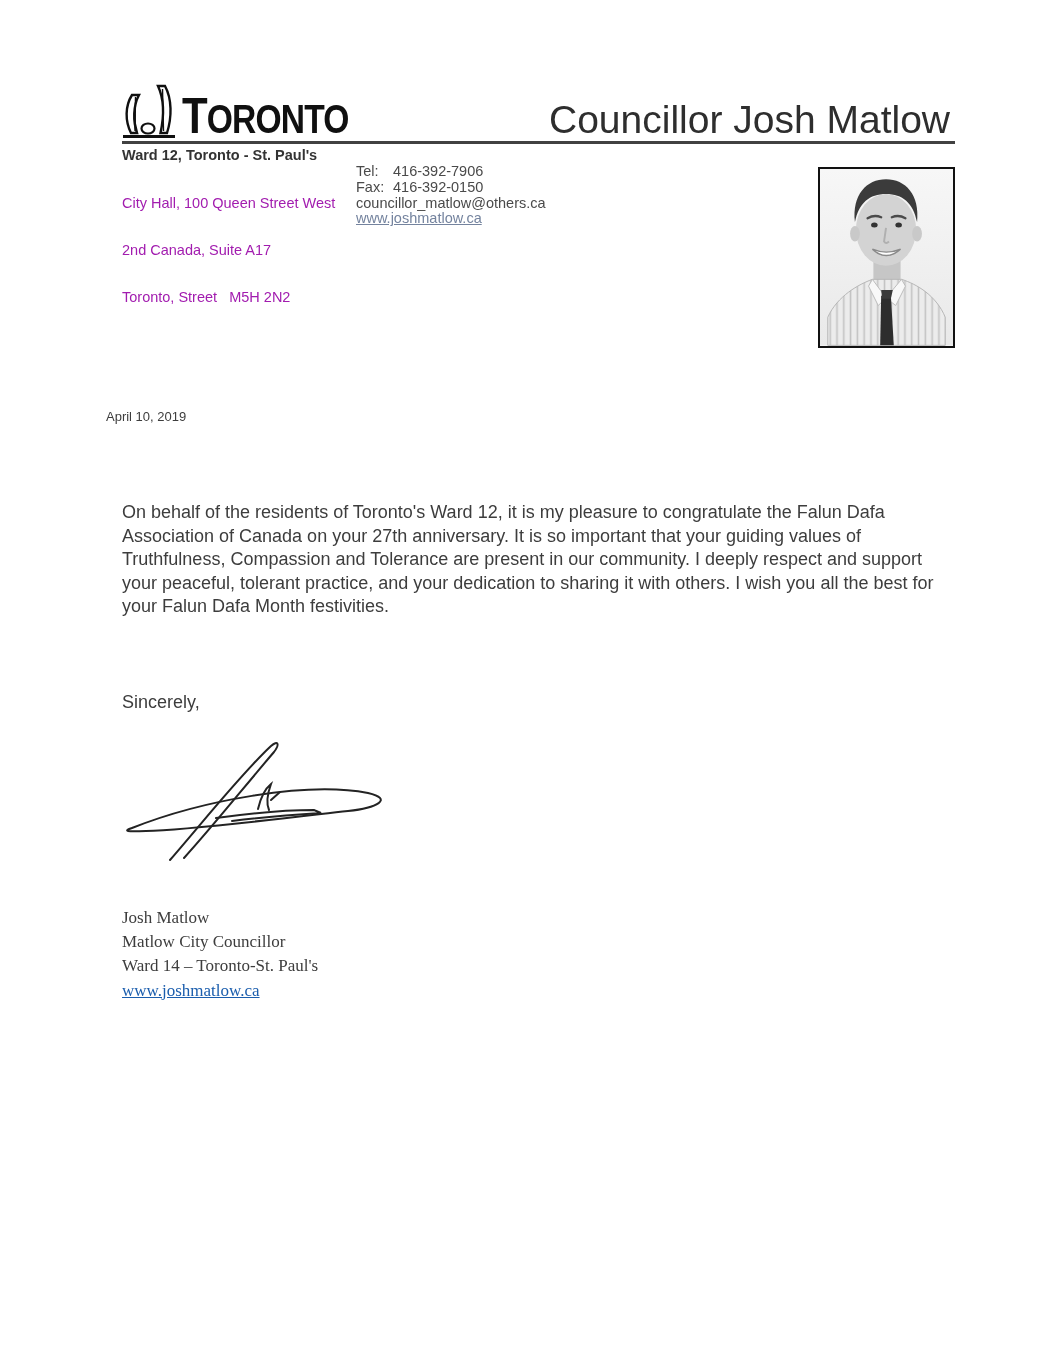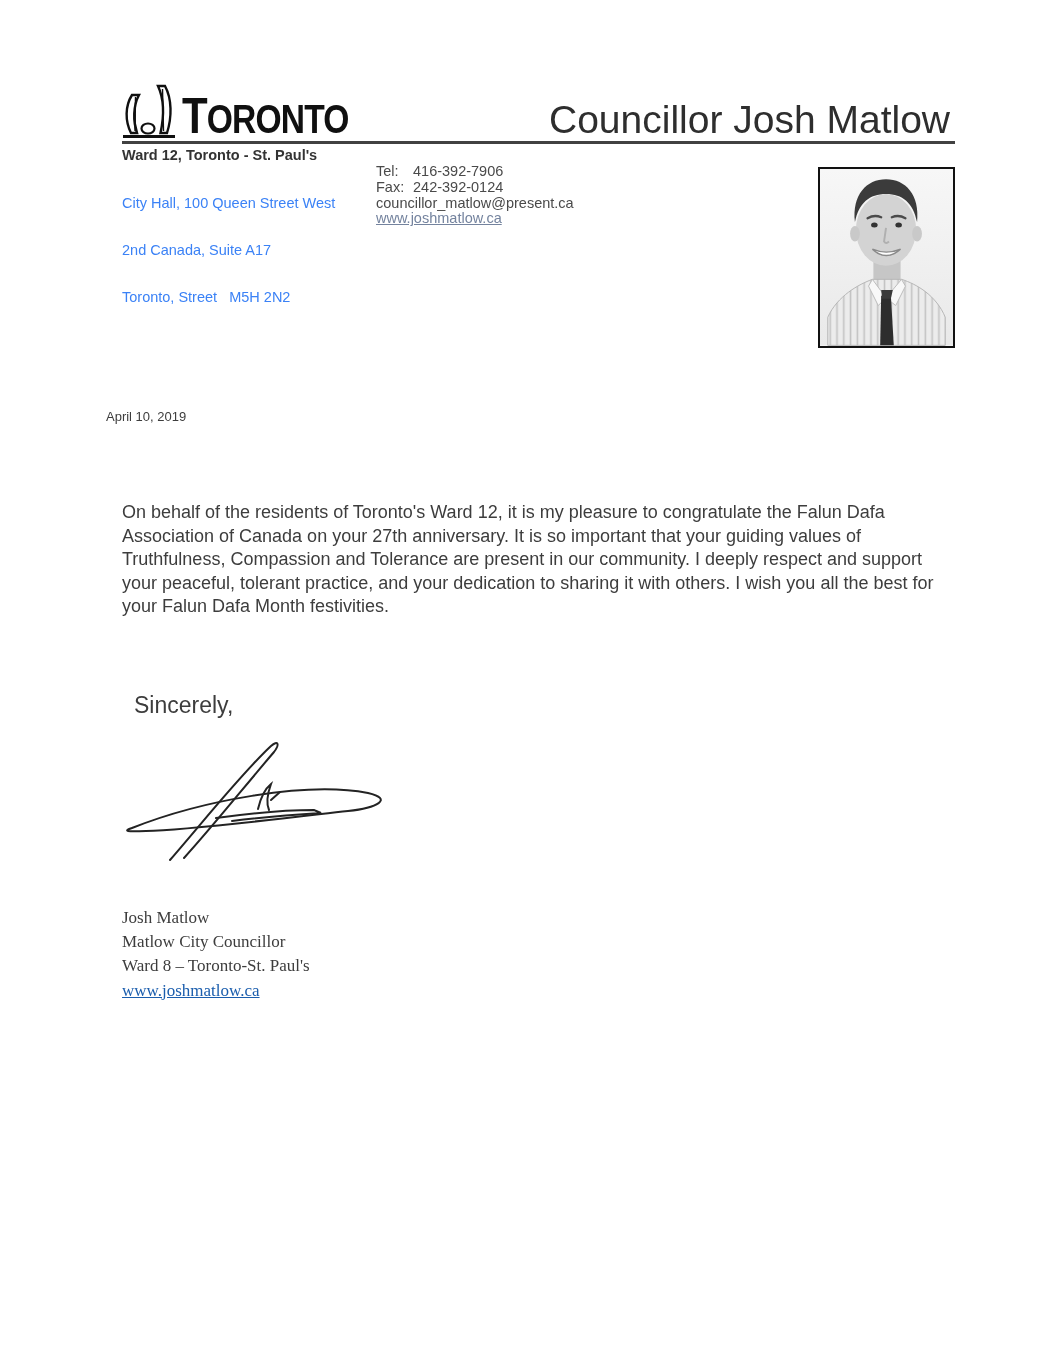--- a/index.html
+++ b/index.html
@@ -37,24 +37,24 @@
     position: absolute; left: 122px; top: 141px;
     width: 833px; height: 2.5px; background: #414141;
   }
 
   .ward-label {
     position: absolute; left: 122px; top: 147px;
     font-size: 14.5px; font-weight: bold; color: #333333; white-space: pre; text-align: center;
   }
   .address-block {
     position: absolute; left: 122px; top: 164px;
-    font-size: 14.5px; line-height: 15.8px; color: #3b82f6; white-space: pre;
+    font-size: 14.5px; line-height: 15.8px; color: #a21caf; white-space: pre;
   }
   .contact-block {
-    position: absolute; left: 376px; top: 164px;
+    position: absolute; left: 356px; top: 164px;
     font-size: 14.5px; line-height: 15.8px; color: #4a4a4a;
   }
   .contact-row .c-label { display: inline-block; width: 37px; }
   .link-muted {
     color: #74839e; text-decoration: underline; cursor: pointer;
   }
   .link-blue {
     color: #1a5dad; text-decoration: underline; cursor: pointer;
   }
 
@@ -64,21 +64,21 @@
     border: 2px solid #111111; background: #f5f5f5;
   }
   .portrait svg { display: block; width: 100%; height: 100%; }
 
   
   .date-line  { position: absolute; left: 106px; top: 409px; font-size: 13px; color: #3d3d3d; }
   .body-text  {
     position: absolute; left: 122px; top: 501px; width: 840px;
     font-size: 18px; line-height: 23.6px; color: #3d3d3d;
   }
-  .valediction { position: absolute; left: 122px; top: 692px; font-size: 23px; color: #3d3d3d; margin-left: 12px; }
+  .valediction { position: absolute; left: 122px; top: 692px; font-size: 18px; color: #3d3d3d; }
 
   .signature { position: absolute; left: 120px; top: 733px; width: 290px; height: 132px; }
   .signature svg { display: block; width: 100%; height: 100%; }
 
   .closing-block {
     position: absolute; left: 122px; top: 906px;
     font-size: 17px; line-height: 24.2px; color: #3d3d3d; font-family: Liberation Serif, serif;
   }
 </style>
 </head>
@@ -115,24 +115,24 @@
     <div>City Hall, 100 Queen Street West</div>
     <div>2nd Canada, Suite A17</div>
     <div>Toronto, Street   M5H 2N2</div>
   </div>
 
   <div class="contact-block">
     <div class="contact-row">
       <span class="c-label">Tel:</span><span>416-392-7906</span>
     </div>
     <div class="contact-row">
-      <span class="c-label">Fax:</span><span>242-392-0124</span>
-    </div>
-    <div class="contact-row">
-      <span>councillor_matlow@present.ca</span>
+      <span class="c-label">Fax:</span><span>416-392-0150</span>
+    </div>
+    <div class="contact-row">
+      <span>councillor_matlow@others.ca</span>
     </div>
     <div class="contact-row">
       <span class="link-muted">www.joshmatlow.ca</span>
     </div>
   </div>
 
   <div class="portrait">
     <svg viewBox="0 0 137 181">
       <defs>
         <pattern id="shirtStripes" width="7" height="7" patternUnits="userSpaceOnUse">
@@ -191,17 +191,17 @@
       <path d="M138,76 C141,63 146,55 151,51 C147,62 146,70 149,77"></path>
       <path d="M151,67 L160,59"></path>
 
       <path d="M96,85 C132,80 166,77 194,77 L201,80 C170,82 136,85 112,88"></path>
     </svg>
   </div>
 
   <div class="closing-block">
     <div>Josh Matlow</div>
     <div>Matlow City Councillor</div>
-    <div>Ward 8 – Toronto-St. Paul's</div>
+    <div>Ward 14 – Toronto-St. Paul's</div>
     <div><span class="link-blue">www.joshmatlow.ca</span></div>
   </div>
 
 </div>
 
 </body></html>

